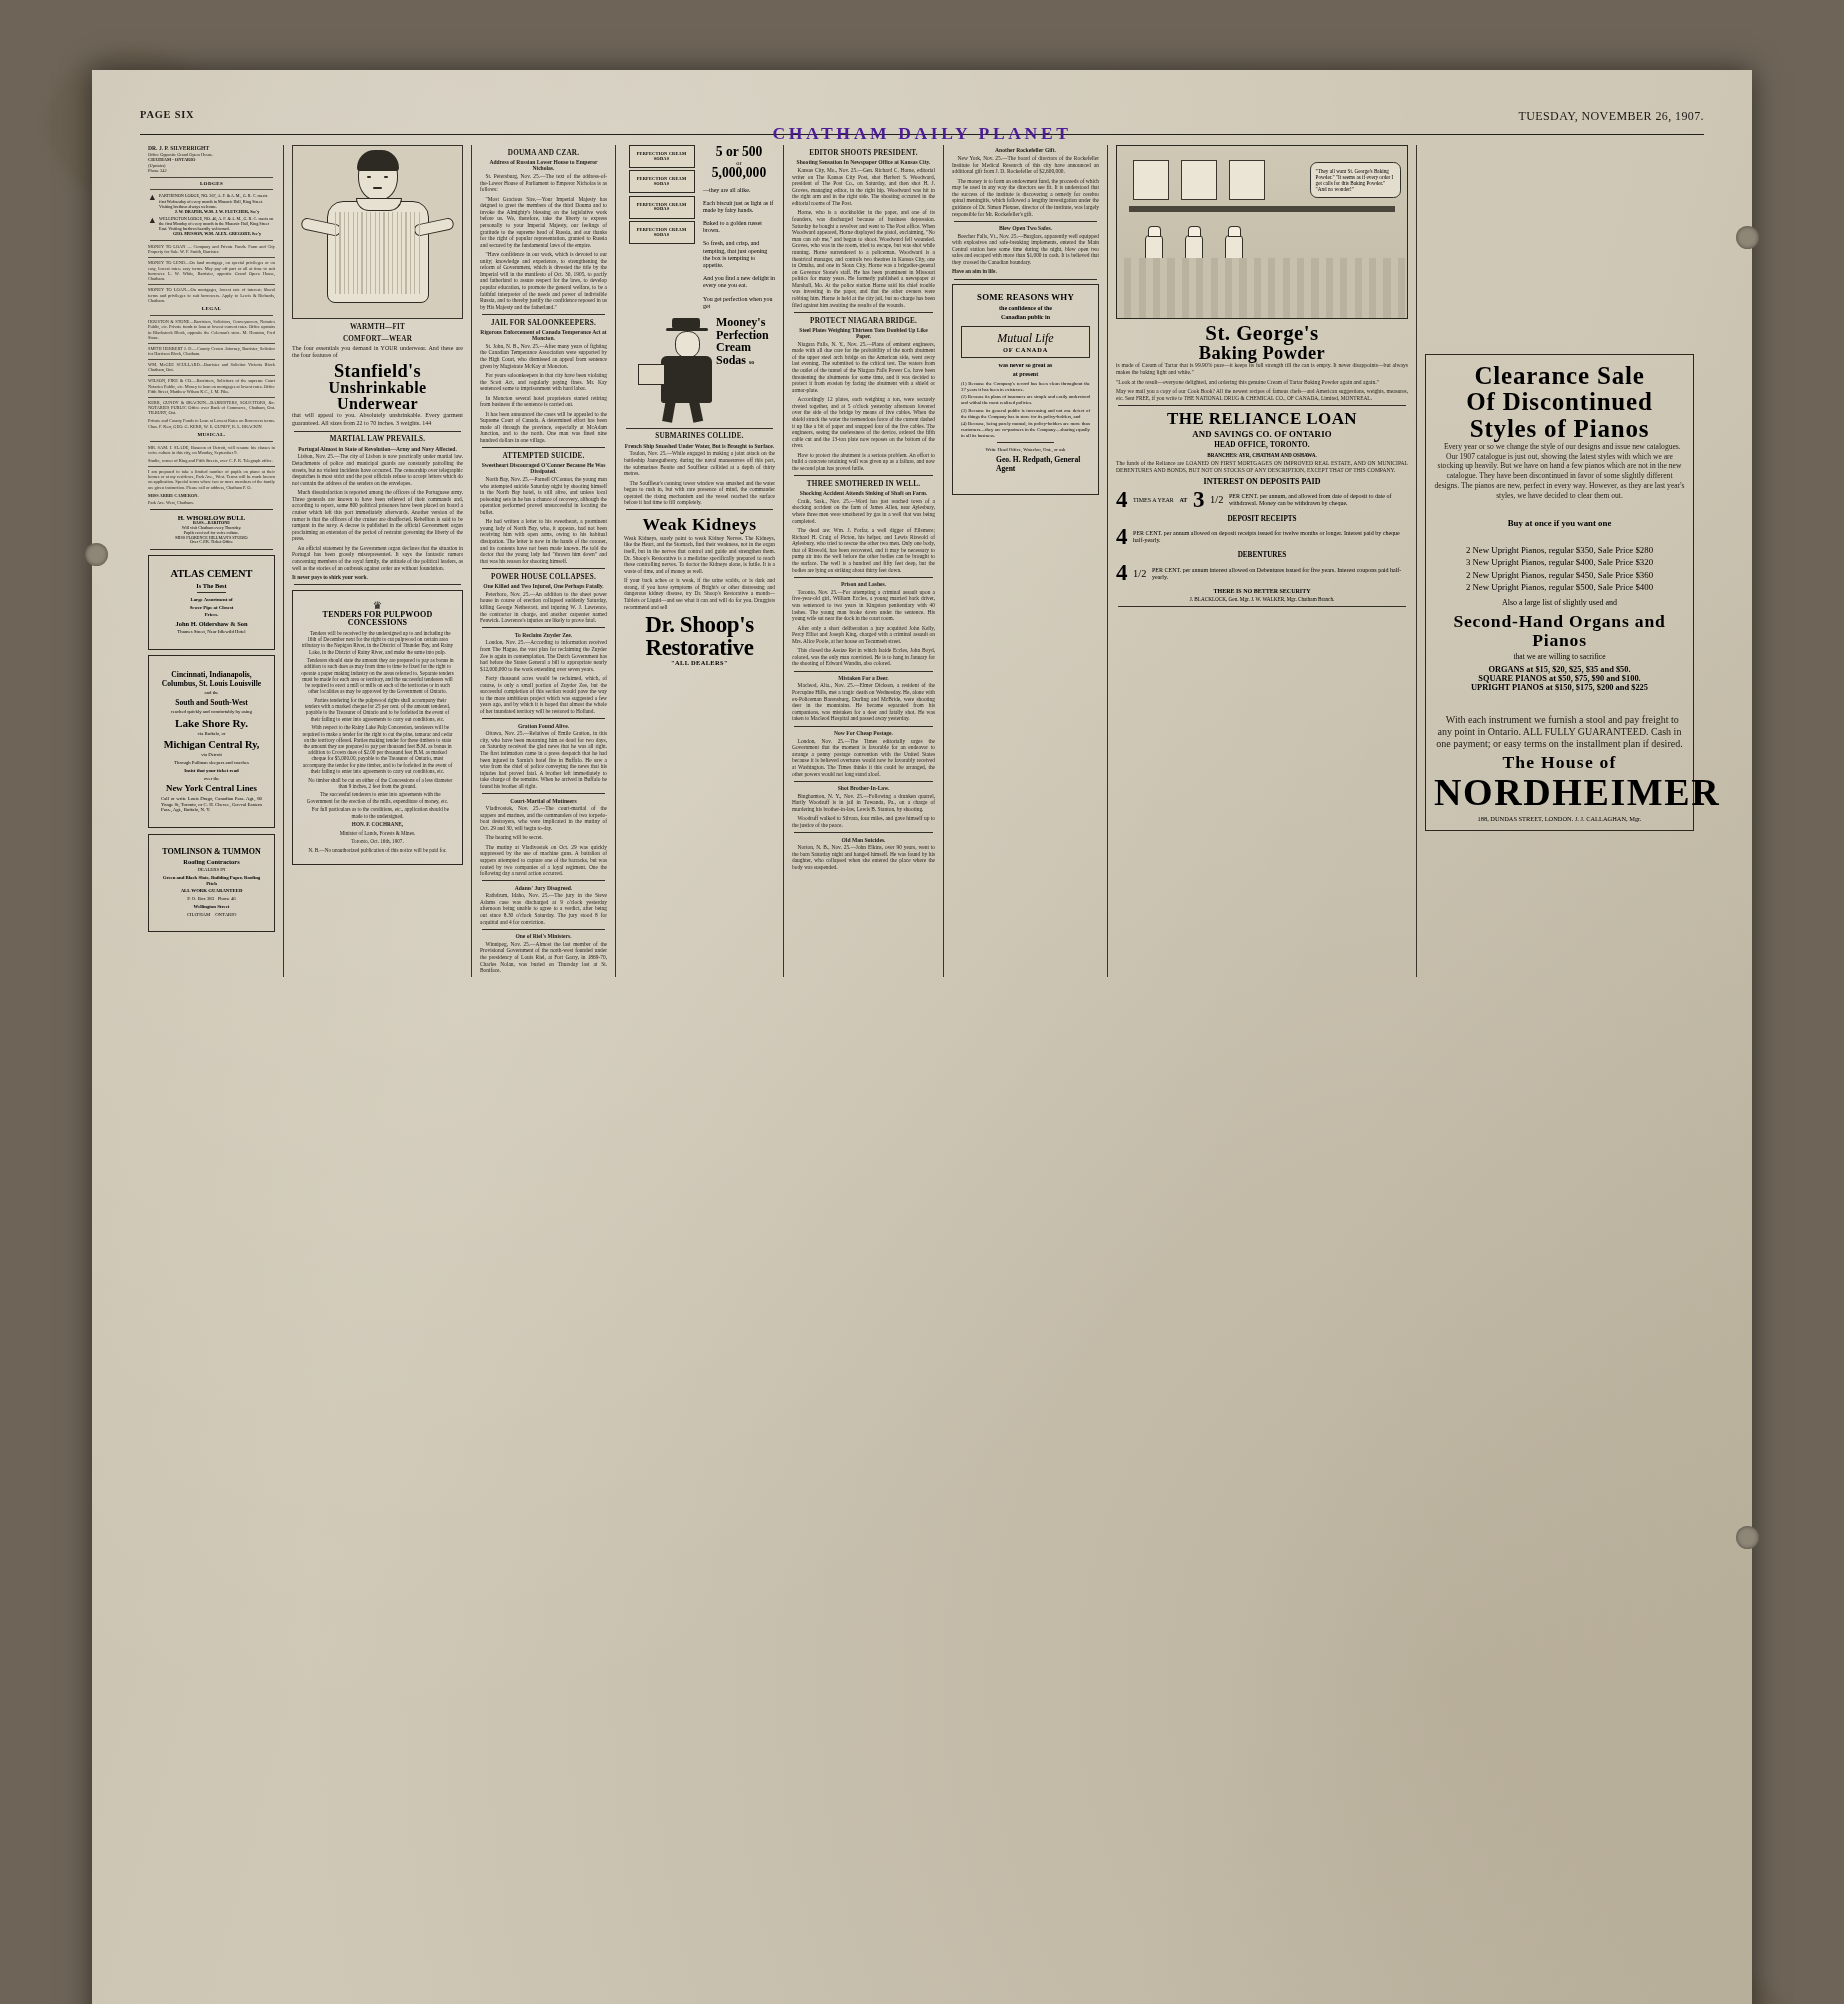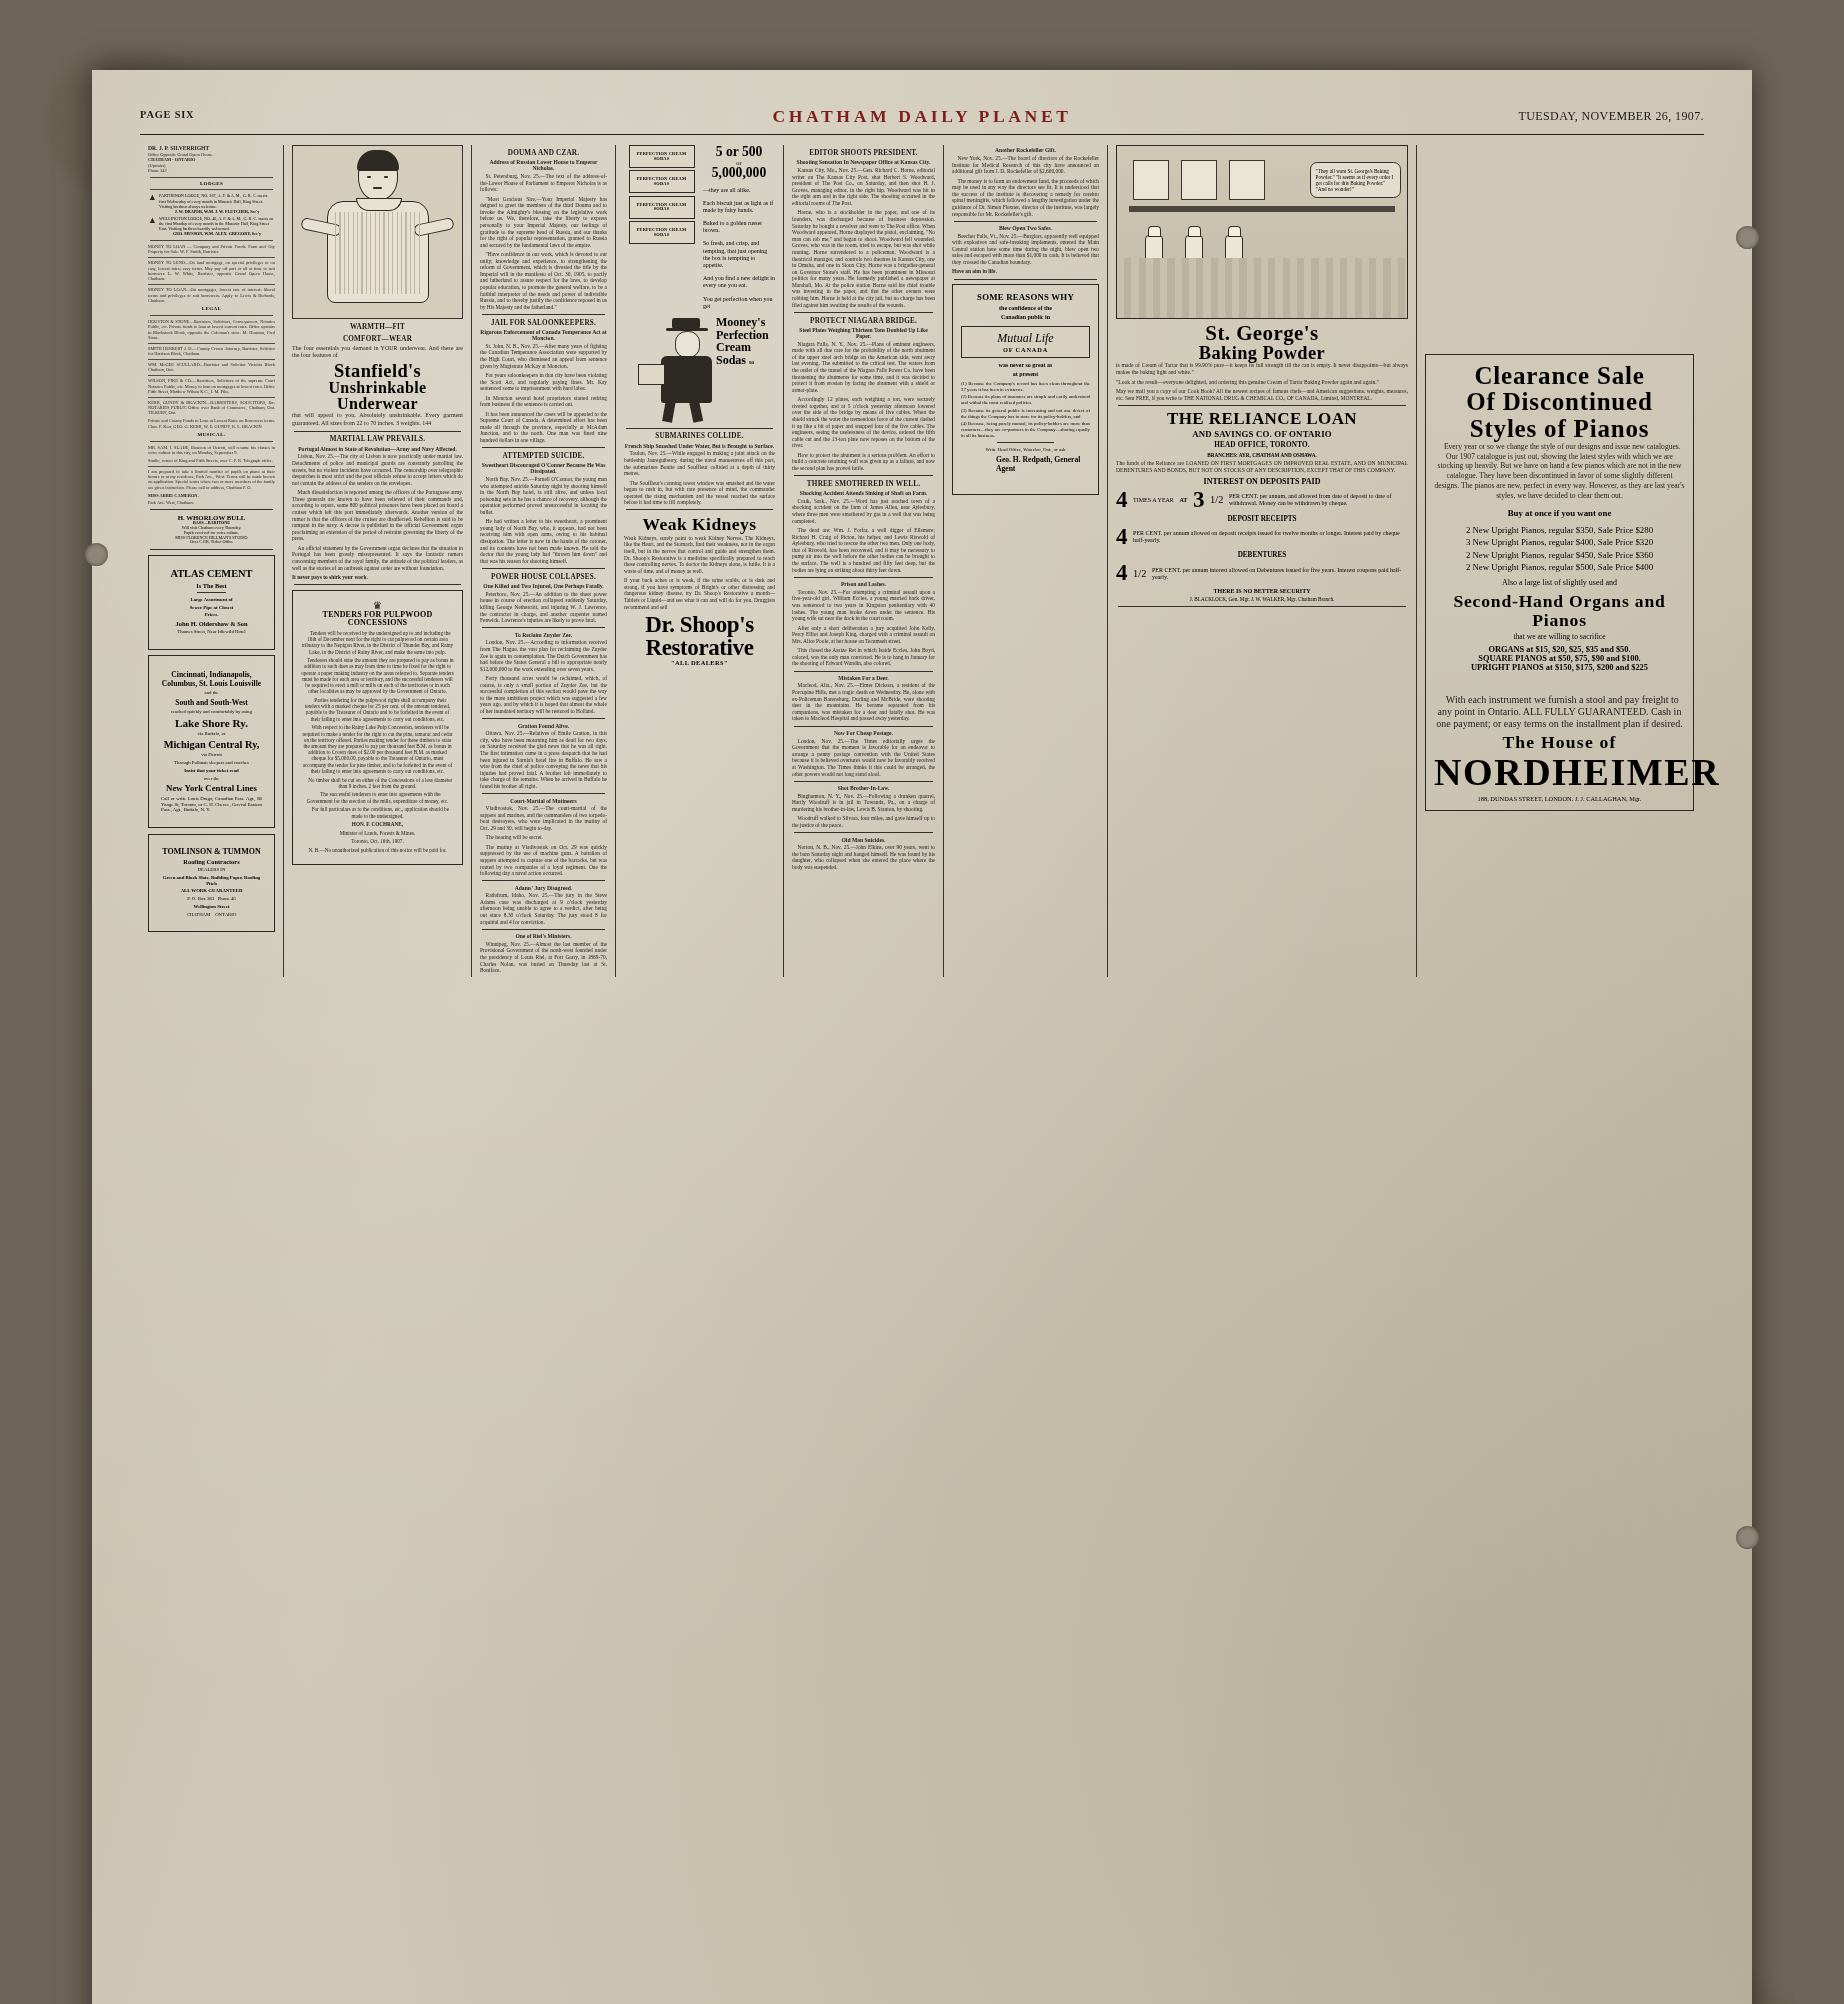--- a/index.html
+++ b/index.html
@@ -23,21 +23,21 @@
       radial-gradient(ellipse at 18% 12%, rgba(255,255,255,.28), rgba(255,255,255,0) 55%),
       radial-gradient(ellipse at 82% 78%, rgba(120,105,80,.22), rgba(255,255,255,0) 60%),
       linear-gradient(105deg, rgba(160,148,120,.18), rgba(255,255,255,0) 30%, rgba(255,255,255,0) 70%, rgba(140,128,100,.2));
     pointer-events:none;
   }
   .inner{position:absolute;left:48px;top:36px;width:1564px;height:2005px;}
 
   
   .masthead{position:relative;height:28px;border-bottom:1.2px solid #22201c;}
   .mh-left{position:absolute;left:0;top:3.2px;font-size:10.4px;font-weight:bold;letter-spacing:0.8px;color:#1c1a16;}
-  .mh-center{position:absolute;left:50%;transform:translateX(-50%);top:0;font-size:17.6px;font-weight:bold;letter-spacing:3.6px;color:#7f1d1d;font-family:"Liberation Serif",serif;}
+  .mh-center{position:absolute;left:50%;transform:translateX(-50%);top:17px;font-size:17.6px;font-weight:bold;letter-spacing:3.6px;color:#4c1d95;font-family:"Liberation Serif",serif;}
   .mh-right{position:absolute;right:0;top:3.2px;font-size:12px;letter-spacing:0.4px;color:#1c1a16;}
 
   .cols{position:absolute;top:39px;left:0;width:1564px;display:flex;gap:0;}
   .col{position:relative;padding:0 8px;box-sizing:border-box;}
   .c1{width:144px;border-right:0.8px solid #3a352c;}
   .c2{width:188px;border-right:0.8px solid #3a352c;}
   .c3{width:144px;border-right:0.8px solid #3a352c;}
   .c4{width:168px;border-right:0.8px solid #3a352c;}
   .c5{width:160px;border-right:0.8px solid #3a352c;}
   .c6{width:164px;border-right:0.8px solid #3a352c;}
@@ -565,21 +565,21 @@
           </div>
           <div class="rule"></div>
         </div>
 
         <div class="col c8">
           <div class="ad" style="margin-top:209px;">
             <div class="piano-head">Clearance  Sale</div>
             <div class="piano-head">Of Discontinued</div>
             <div class="piano-head">Styles of Pianos</div>
             <p class="bd" style="font-size:7.6px;line-height:1.3;">Every year or so we change the style of our designs and issue new catalogues.  Our 1907 catalogue is just out, showing the latest styles with which we are stocking up heavily.  But we have on hand a few pianos which are not in the new catalogue.  They have been discontinued in favor of some slightly different designs.  The pianos are new, perfect in every way.  However, as they are last year's styles, we have decided to clear them out.</p>
-            <div class="center bold" style="font-size:8.8px;margin:7px 0;">Buy at once if you want one</div>
+            <div class="center bold" style="font-size:8.8px;margin:17px 0;">Buy at once if you want one</div>
             <div class="price-row">2 New Upright Pianos, regular $350,  Sale Price $280</div>
             <div class="price-row">3 New Upright Pianos, regular $400,  Sale Price $320</div>
             <div class="price-row">2 New Upright Pianos, regular $450,  Sale Price $360</div>
             <div class="price-row">2 New Upright Pianos, regular $500,  Sale Price $400</div>
             <div class="center" style="font-size:8px;margin:5.6px 0;">Also a large list of slightly used and</div>
             <div class="piano-head" style="font-size:17.6px;">Second-Hand Organs and</div>
             <div class="piano-head" style="font-size:17.6px;">Pianos</div>
             <div class="center" style="font-size:7.6px;margin:3.2px 0;">that we are willing to sacrifice</div>
             <div class="center bold" style="font-size:8.4px;">ORGANS at $15, $20, $25, $35 and $50.</div>
             <div class="center bold" style="font-size:8.4px;">SQUARE PIANOS at $50, $75, $90 and $100.</div>

